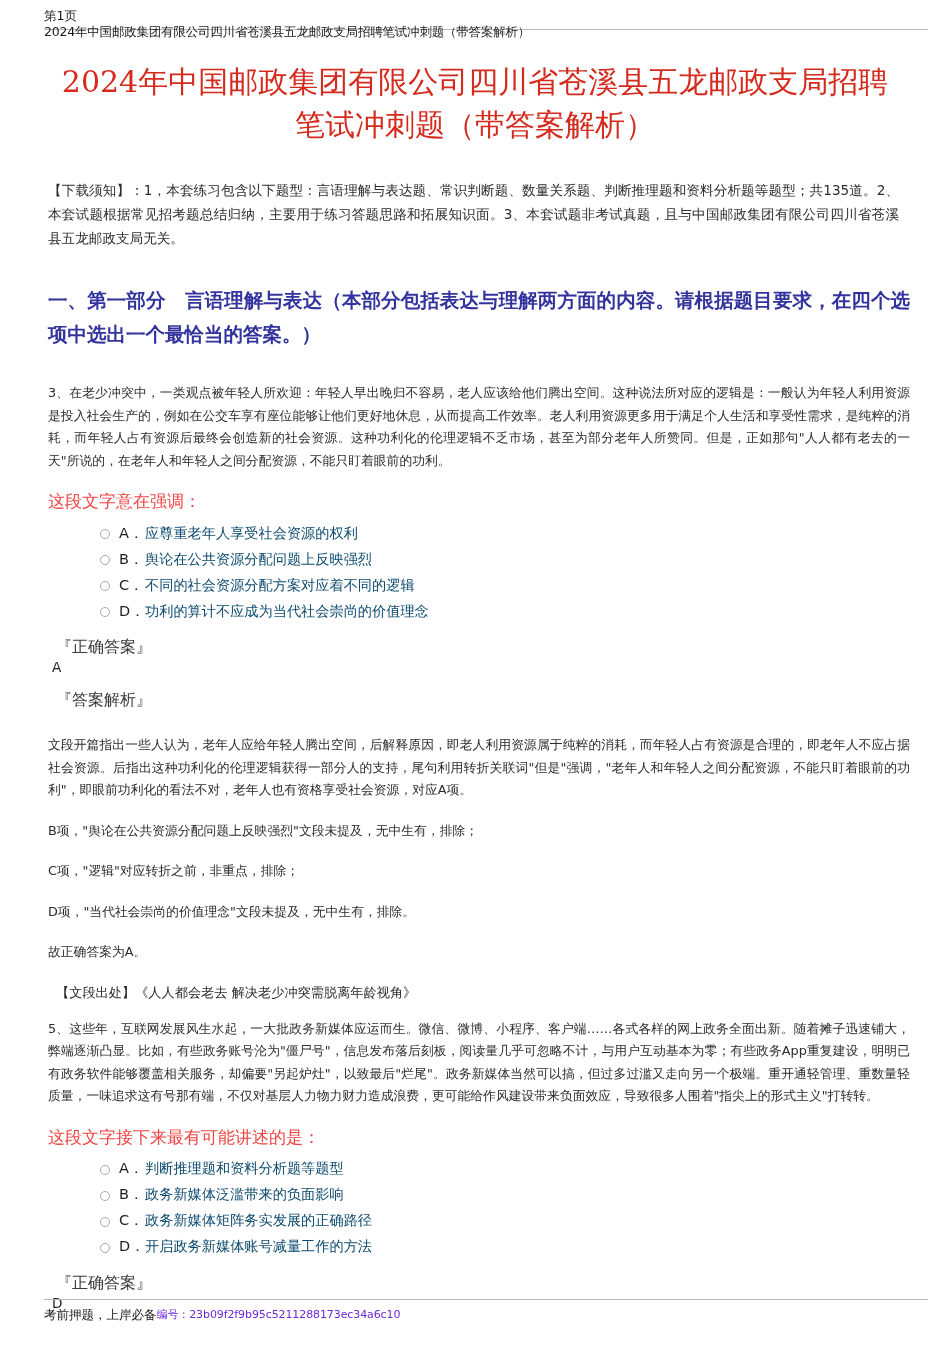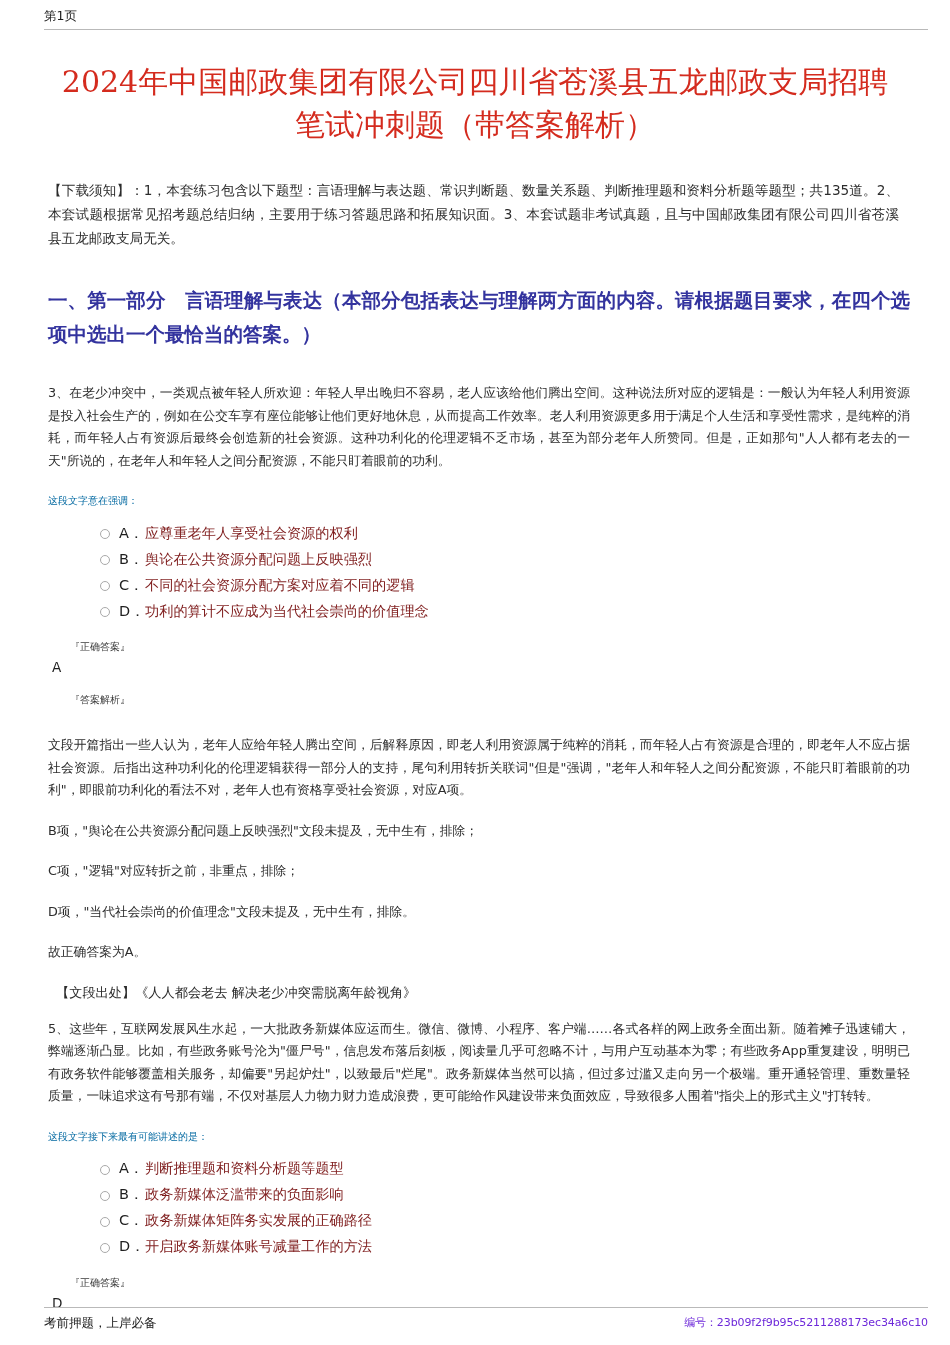--- a/index.html
+++ b/index.html
@@ -86,23 +86,23 @@
 
   .qbody {
     font-size: 12.8px;
     line-height: 22.5px;
     color: #2c2c2c;
     text-align: justify;
     margin: 14px 0 0 0;
   }
 
   .qprompt {
-    font-size: 10px;
+    font-size: 17px;
     line-height: 22px;
-    color: #0369a1;
+    color: #ef4444;
     margin: 18px 0 8px 0;
   }
 
   .options {
     margin: 0 0 0 52px;
     padding: 0;
     list-style: none;
   }
   .option {
     display: flex;
@@ -124,29 +124,29 @@
   .opt-letter {
     width: 26px;
     flex: 0 0 auto;
     font-family: "DejaVu Sans", "Liberation Sans", sans-serif;
     font-size: 14.5px;
     color: #1f1f1f;
   }
   .opt-text {
     font-family: "DejaVu Serif", "Liberation Serif", serif;
     font-size: 14.2px;
-    color: #7f1d1d;
+    color: #0c4a6e;
     white-space: nowrap;
   }
 
   .label-line {
-    font-size: 10px;
+    font-size: 16px;
     line-height: 21px;
     color: #3a3a3a;
-    margin: 12px 0 0 22px;
+    margin: 12px 0 0 8px;
     font-family: "DejaVu Serif", "Liberation Serif", serif;
   }
   .answer-letter {
     font-size: 13.6px;
     line-height: 20px;
     color: #1f1f1f;
     margin: 0 0 0 4px;
     font-family: "DejaVu Sans", "Liberation Sans", sans-serif;
   }
 
@@ -163,25 +163,24 @@
     font-size: 13.2px;
     line-height: 22px;
     color: #2c2c2c;
     margin: 18px 0 0 8px;
     font-family: "DejaVu Serif", "Liberation Serif", serif;
   }
 
   
   .run-footer {
     position: absolute;
-    bottom: 14px; left: 44px; right: 22px;
+    bottom: 22px; left: 44px; right: 22px;
     height: 24px;
     display: flex;
     align-items: flex-end;
-    justify-content: space-between;
     border-top: 1px solid #b9b9b9;
     padding-top: 5px;
   }
   .run-footer .slogan {
     font-size: 12.5px;
     color: #1a1a1a;
     line-height: 17px;
   }
   .run-footer .serial {
     font-size: 11px;
@@ -191,20 +190,21 @@
     letter-spacing: -0.1px;
   }
 </style>
 </head>
 <body>
 
 <div class="page">
 
   <div class="run-header">
     <span class="page-no">第1页</span>
+    <span class="run-title">2024年中国邮政集团有限公司四川省苍溪县五龙邮政支局招聘笔试冲刺题（带答案解析）</span>
   </div>
 
   <h1 class="doc-title">
     <span>2024年中国邮政集团有限公司四川省苍溪县五龙邮政支局招聘</span><br>
     <span>笔试冲刺题（带答案解析）</span>
   </h1>
 
   <div class="content">
 
     <p class="notice">【下载须知】：1，本套练习包含以下题型：言语理解与表达题、常识判断题、数量关系题、判断推理题和资料分析题等题型；共135道。2、本套试题根据常见招考题总结归纳，主要用于练习答题思路和拓展知识面。3、本套试题非考试真题，且与中国邮政集团有限公司四川省苍溪县五龙邮政支局无关。</p>

